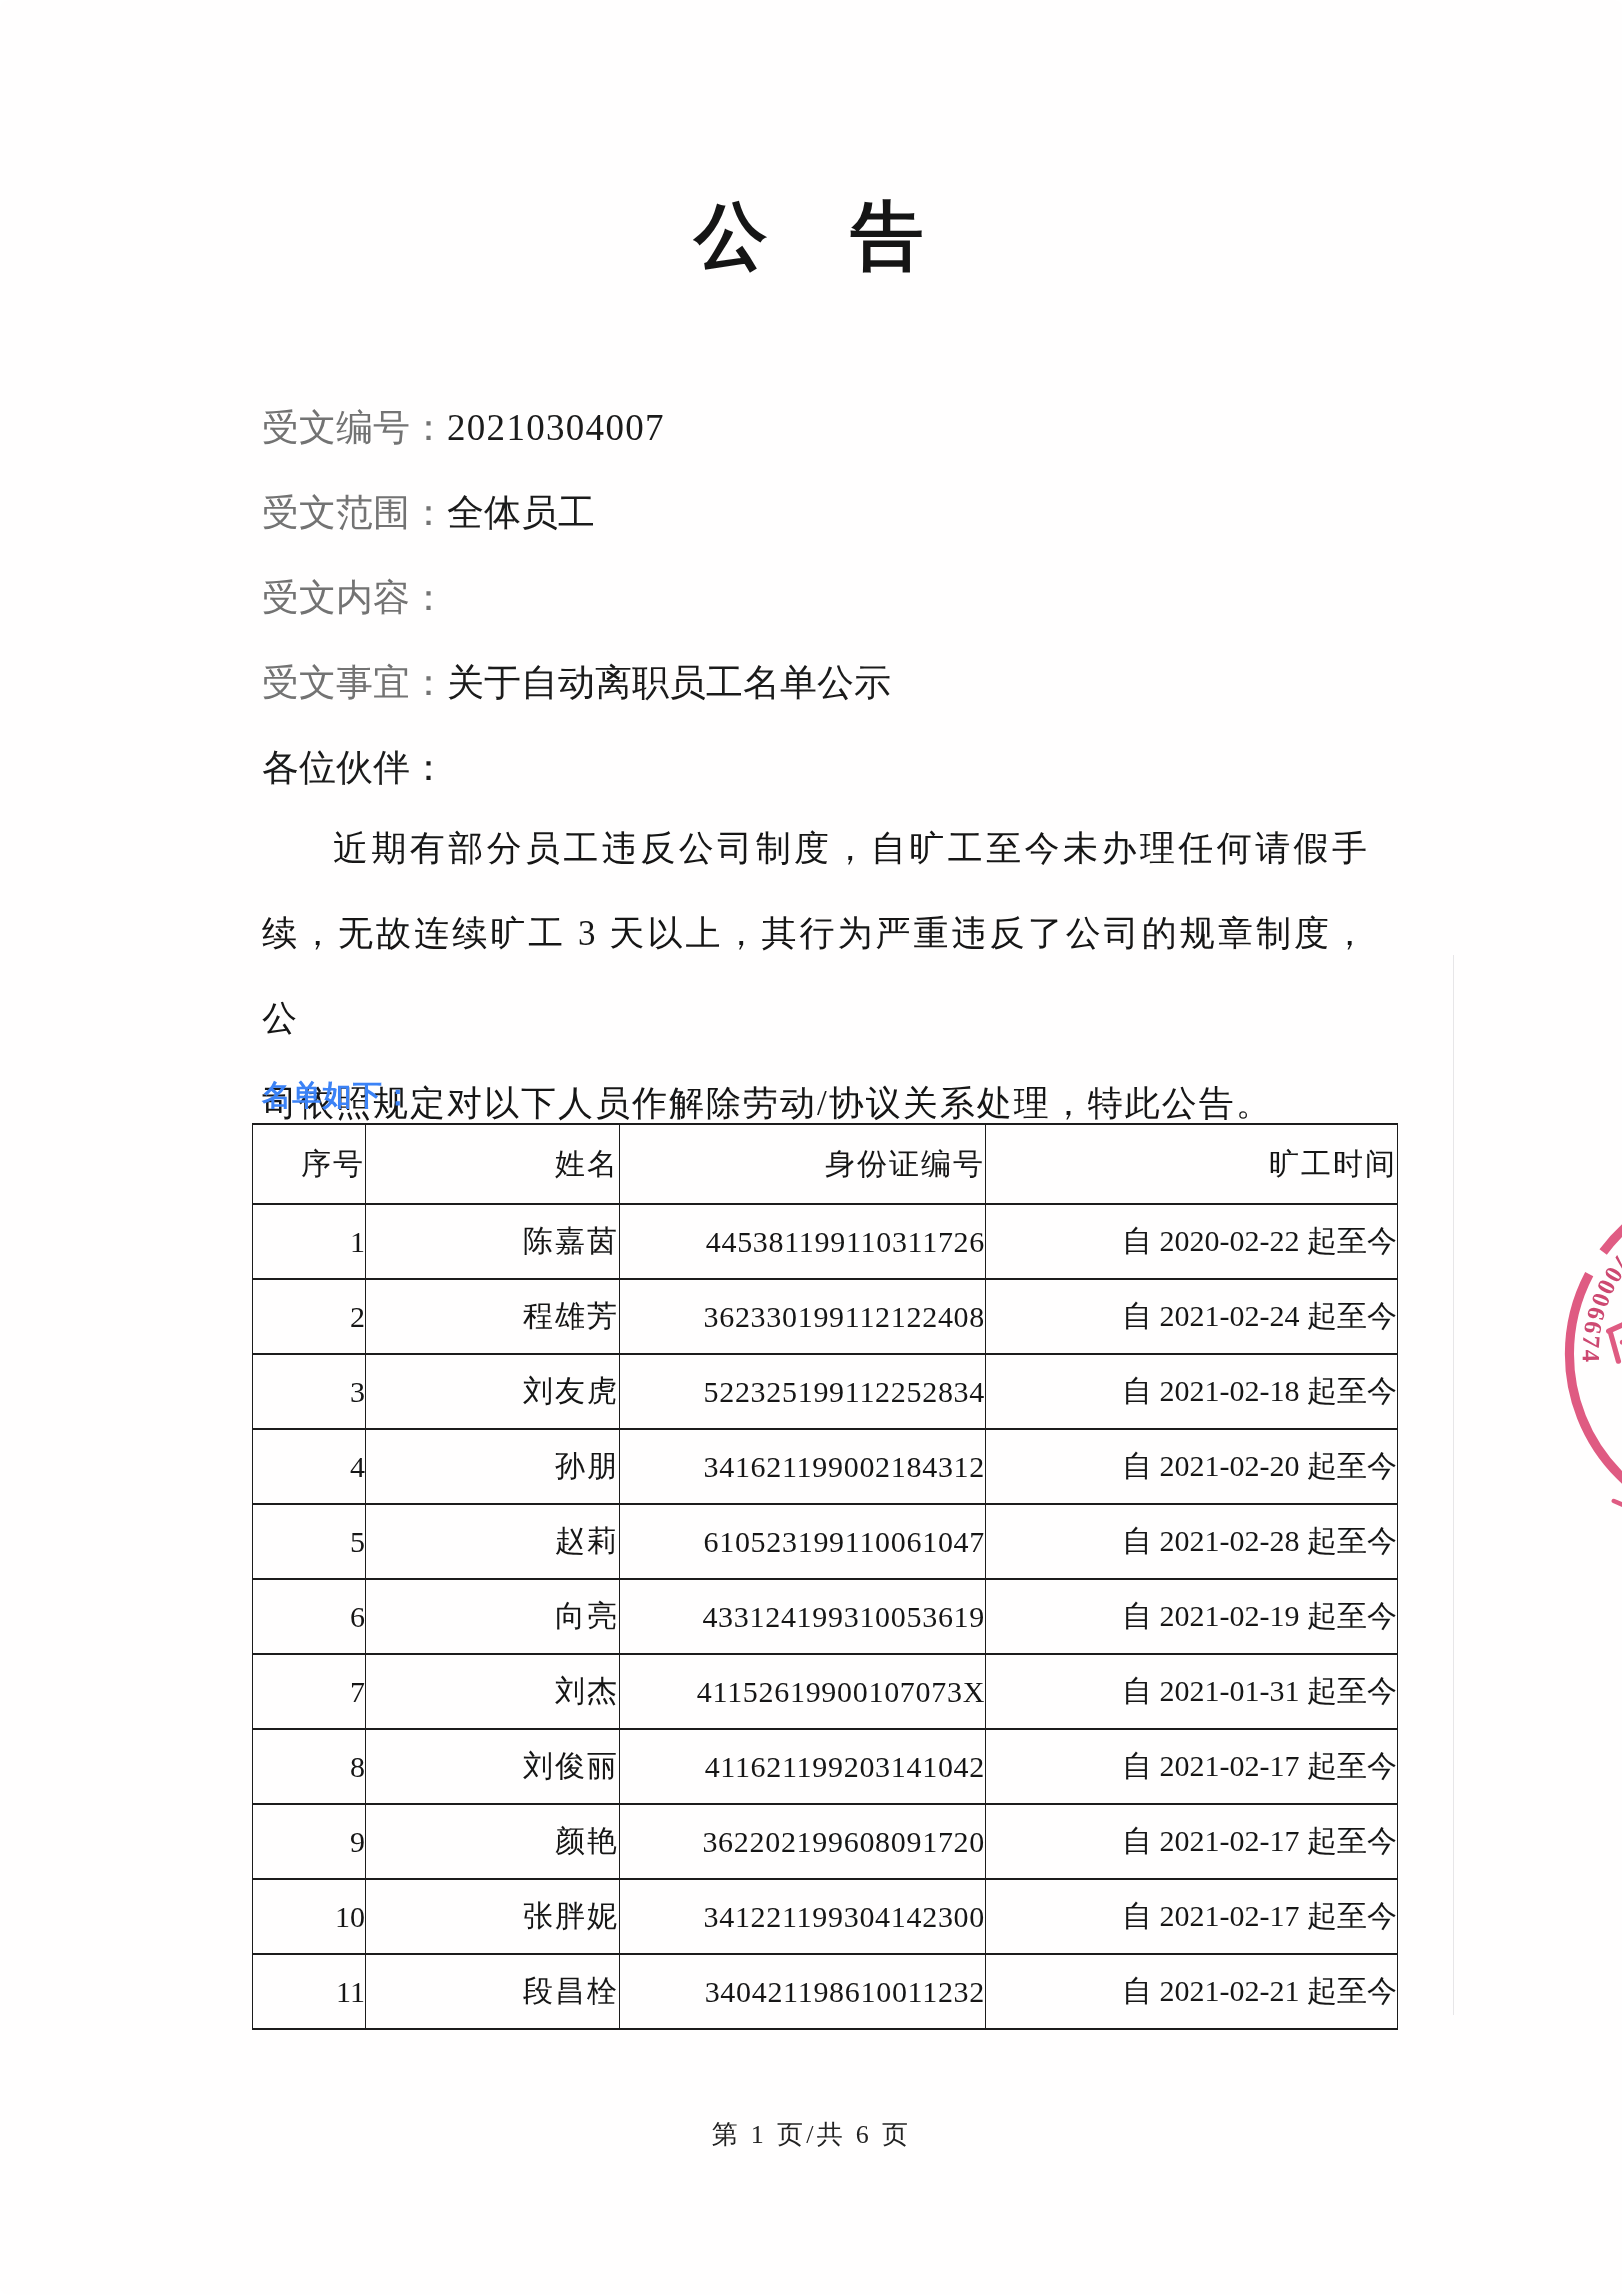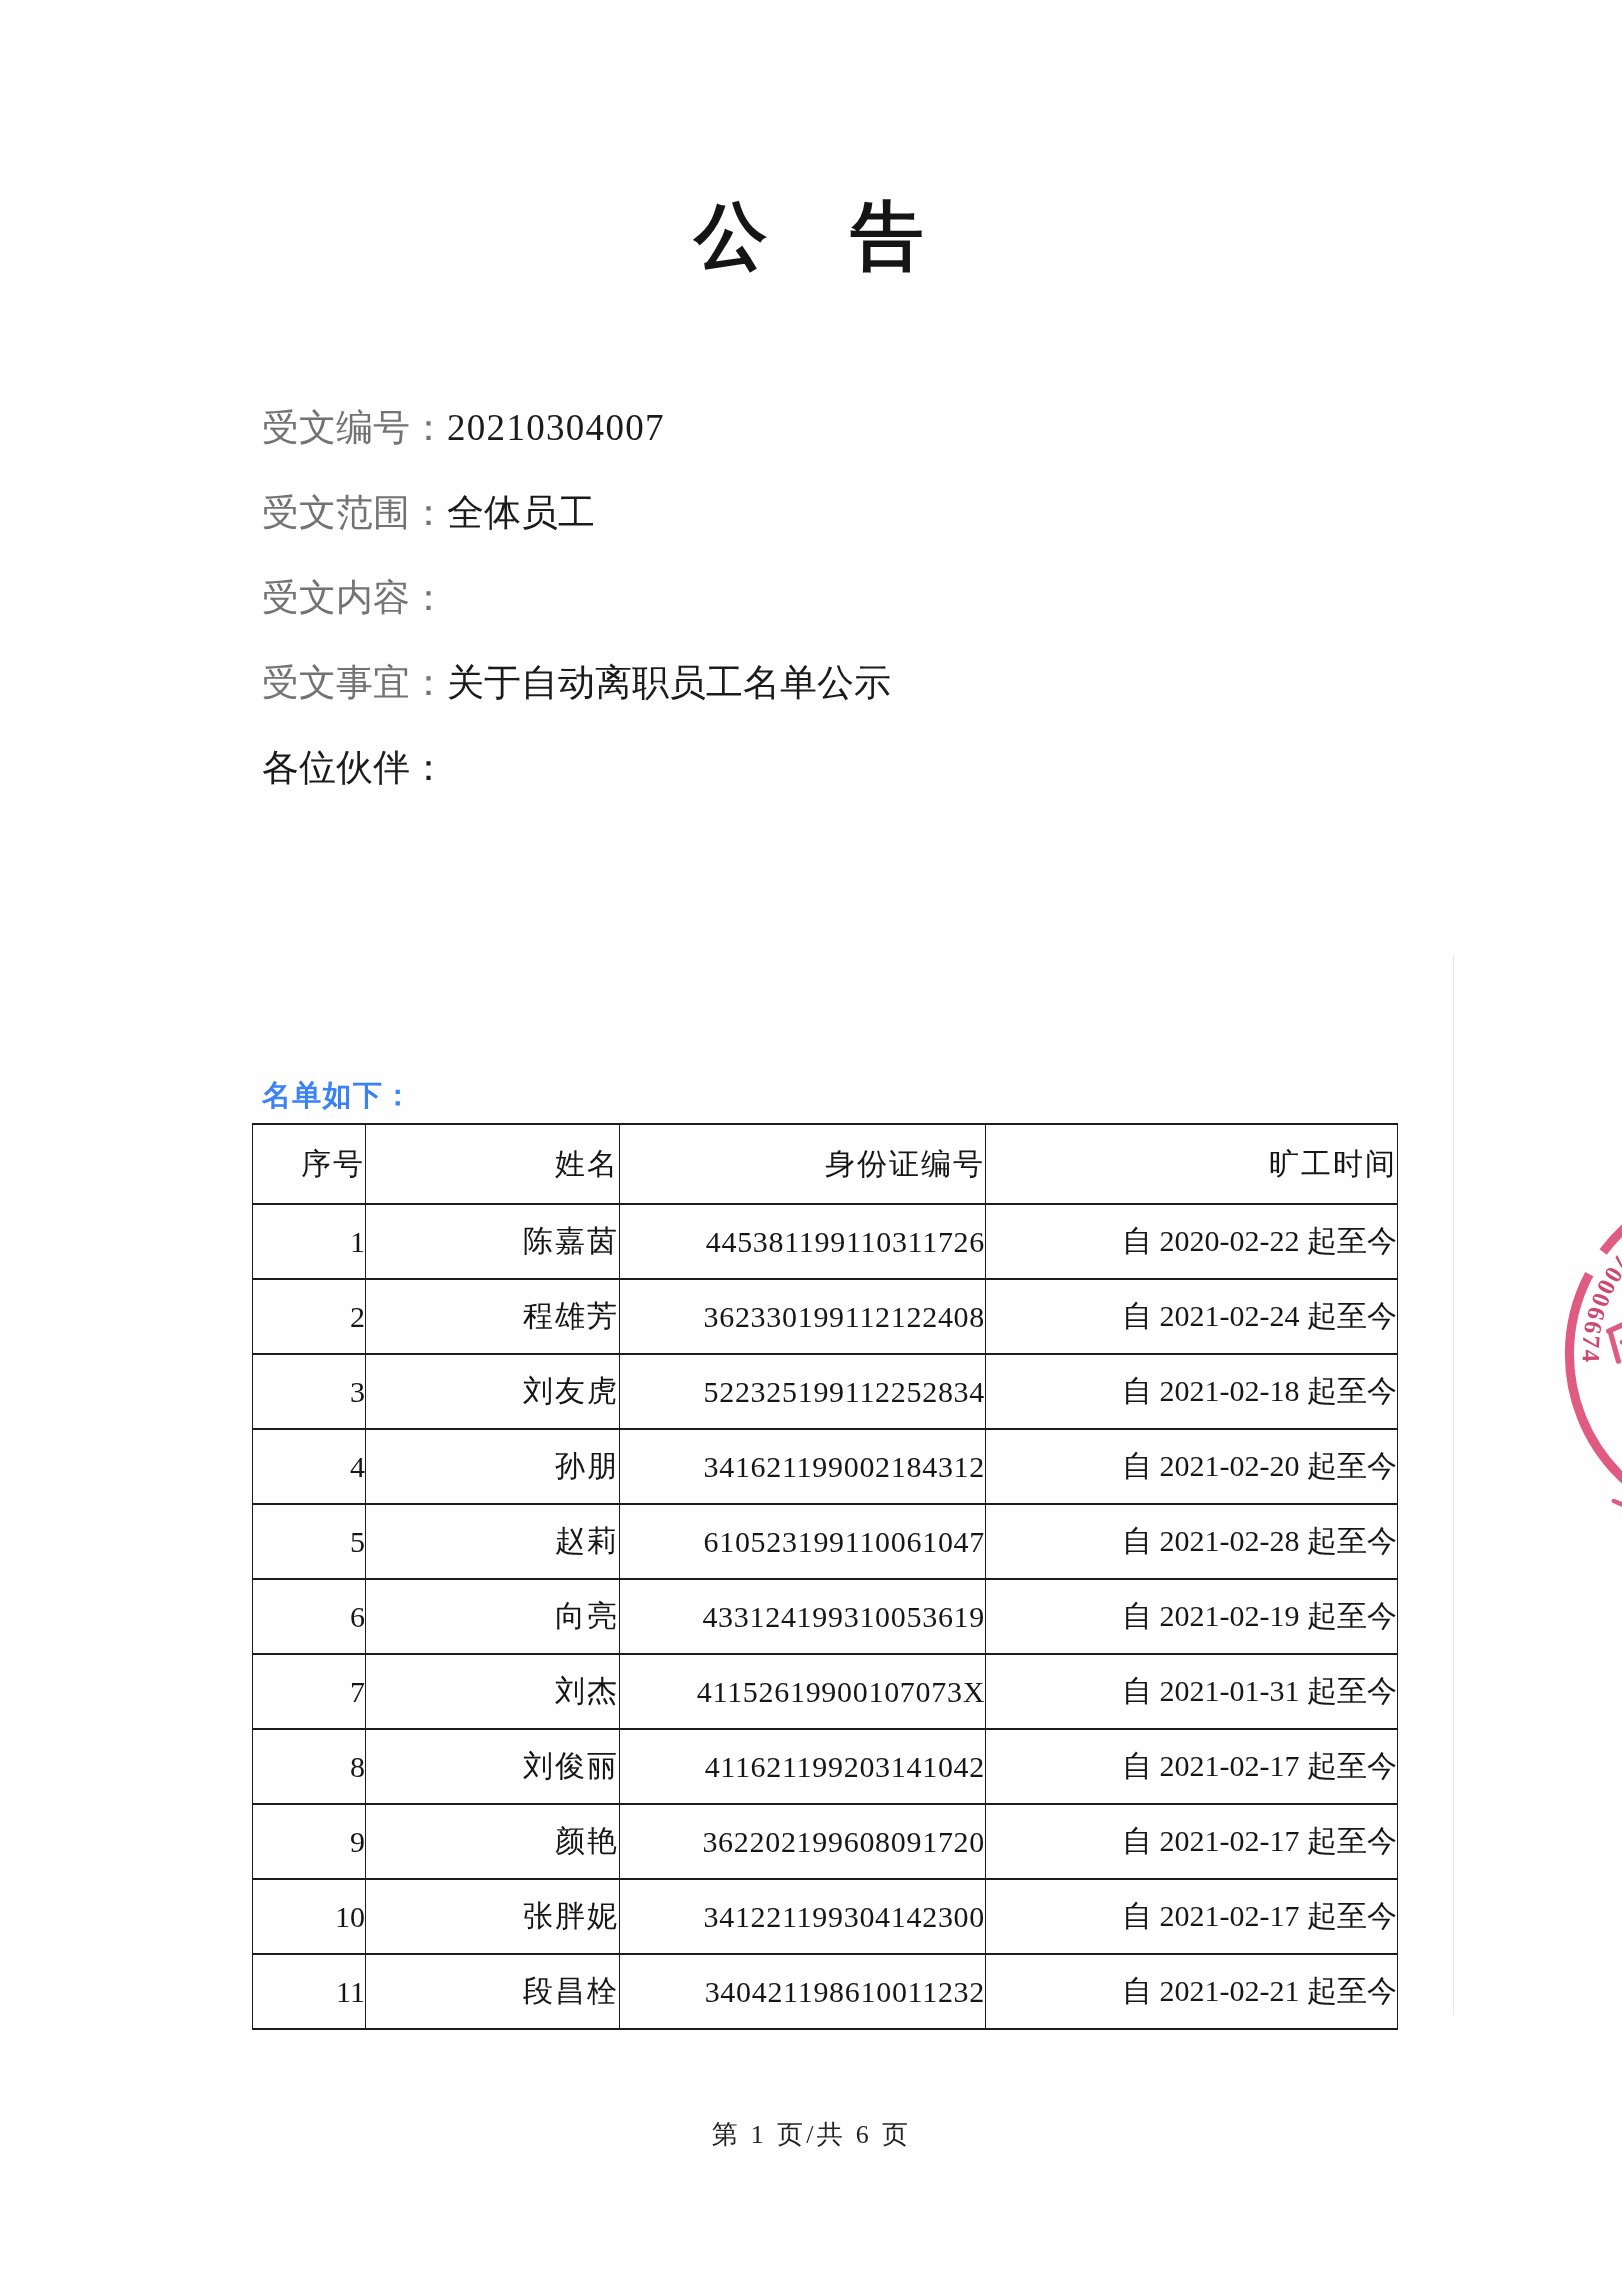--- a/index.html
+++ b/index.html
@@ -97,20 +97,25 @@
     </div>
     <div class="meta-line">
       <span class="meta-label">受文内容：</span>
     </div>
     <div class="meta-line">
       <span class="meta-label">受文事宜：</span><span class="meta-value">关于自动离职员工名单公示</span>
     </div>
     <div class="meta-line salutation">各位伙伴：</div>
   </div>
 
+  <div class="body-para">
+    <div class="para-line first">近期有部分员工违反公司制度，自旷工至今未办理任何请假手</div>
+    <div class="para-line">续，无故连续旷工 3 天以上，其行为严重违反了公司的规章制度，公</div>
+    <div class="para-line last">司依照规定对以下人员作解除劳动/协议关系处理，特此公告。</div>
+  </div>
 
   <div class="list-intro">名单如下：</div>
 
   <table class="roster">
     <colgroup>
       <col style="width:113px">
       <col style="width:254px">
       <col style="width:366px">
       <col style="width:412px">
     </colgroup>

